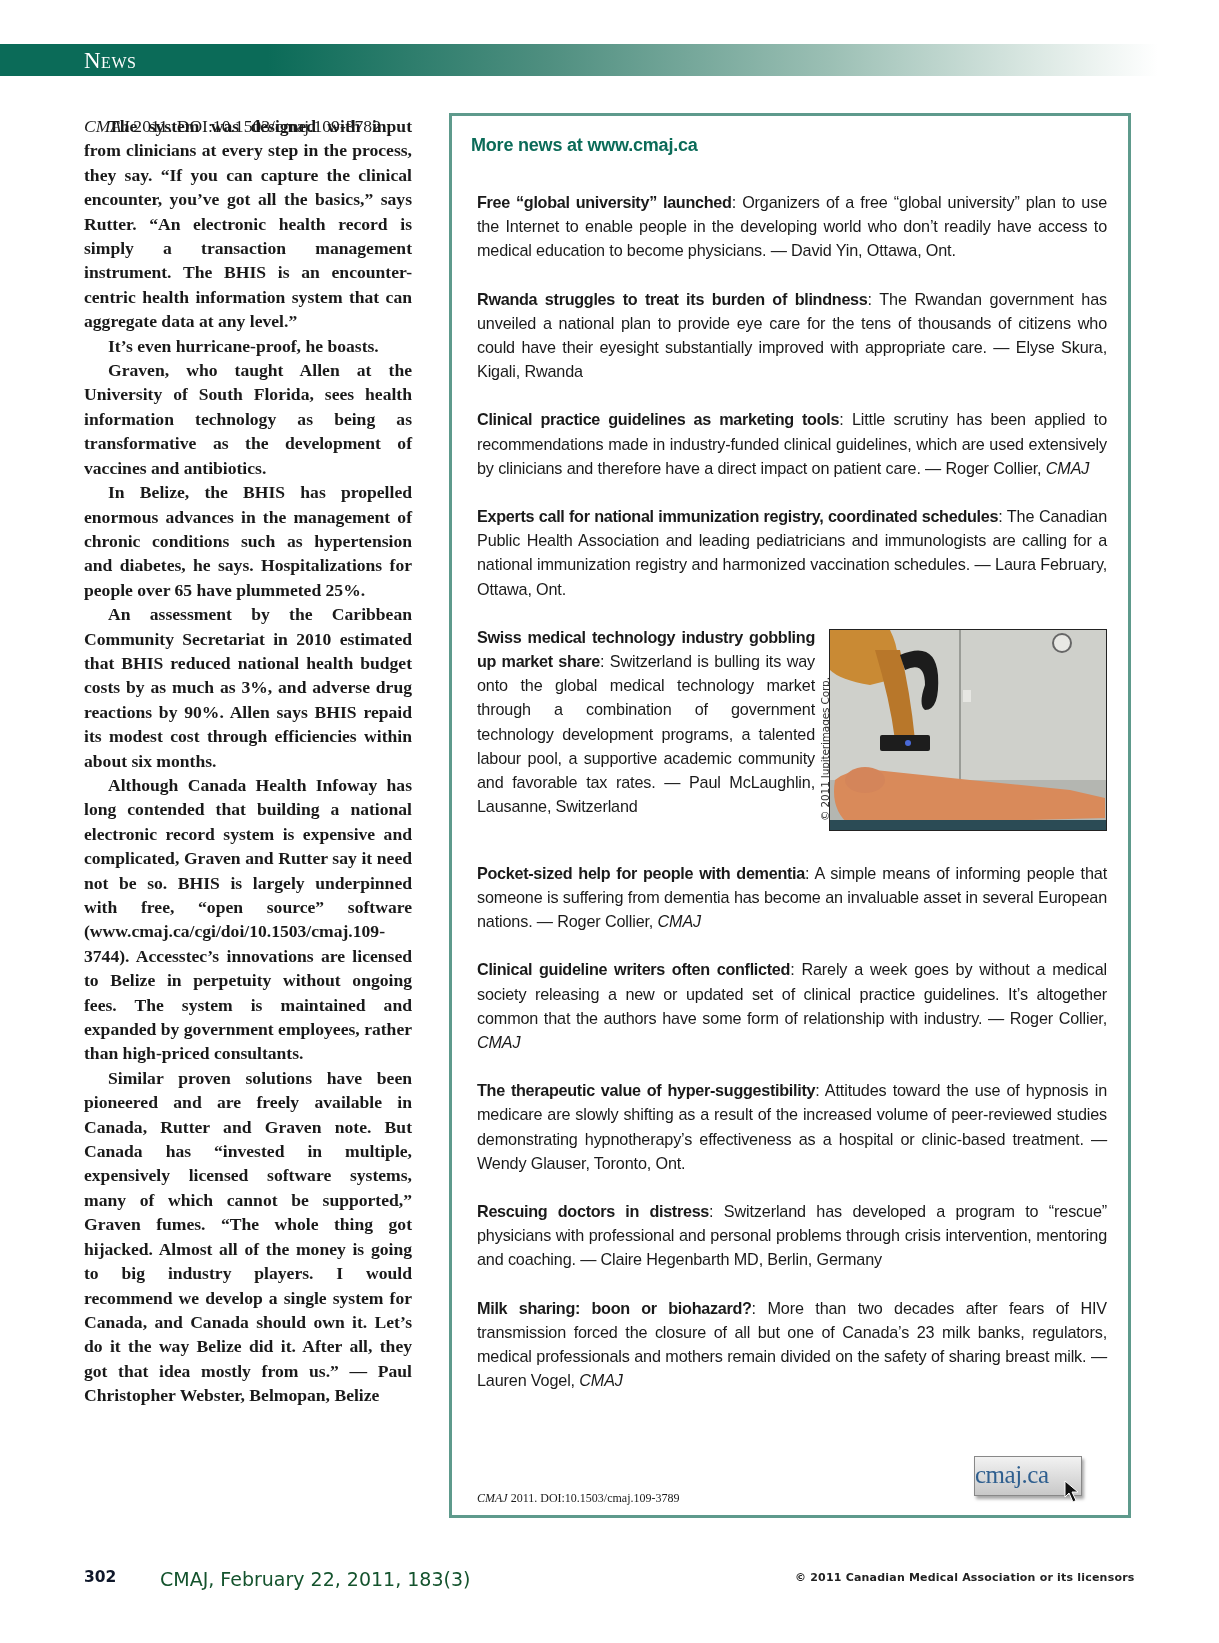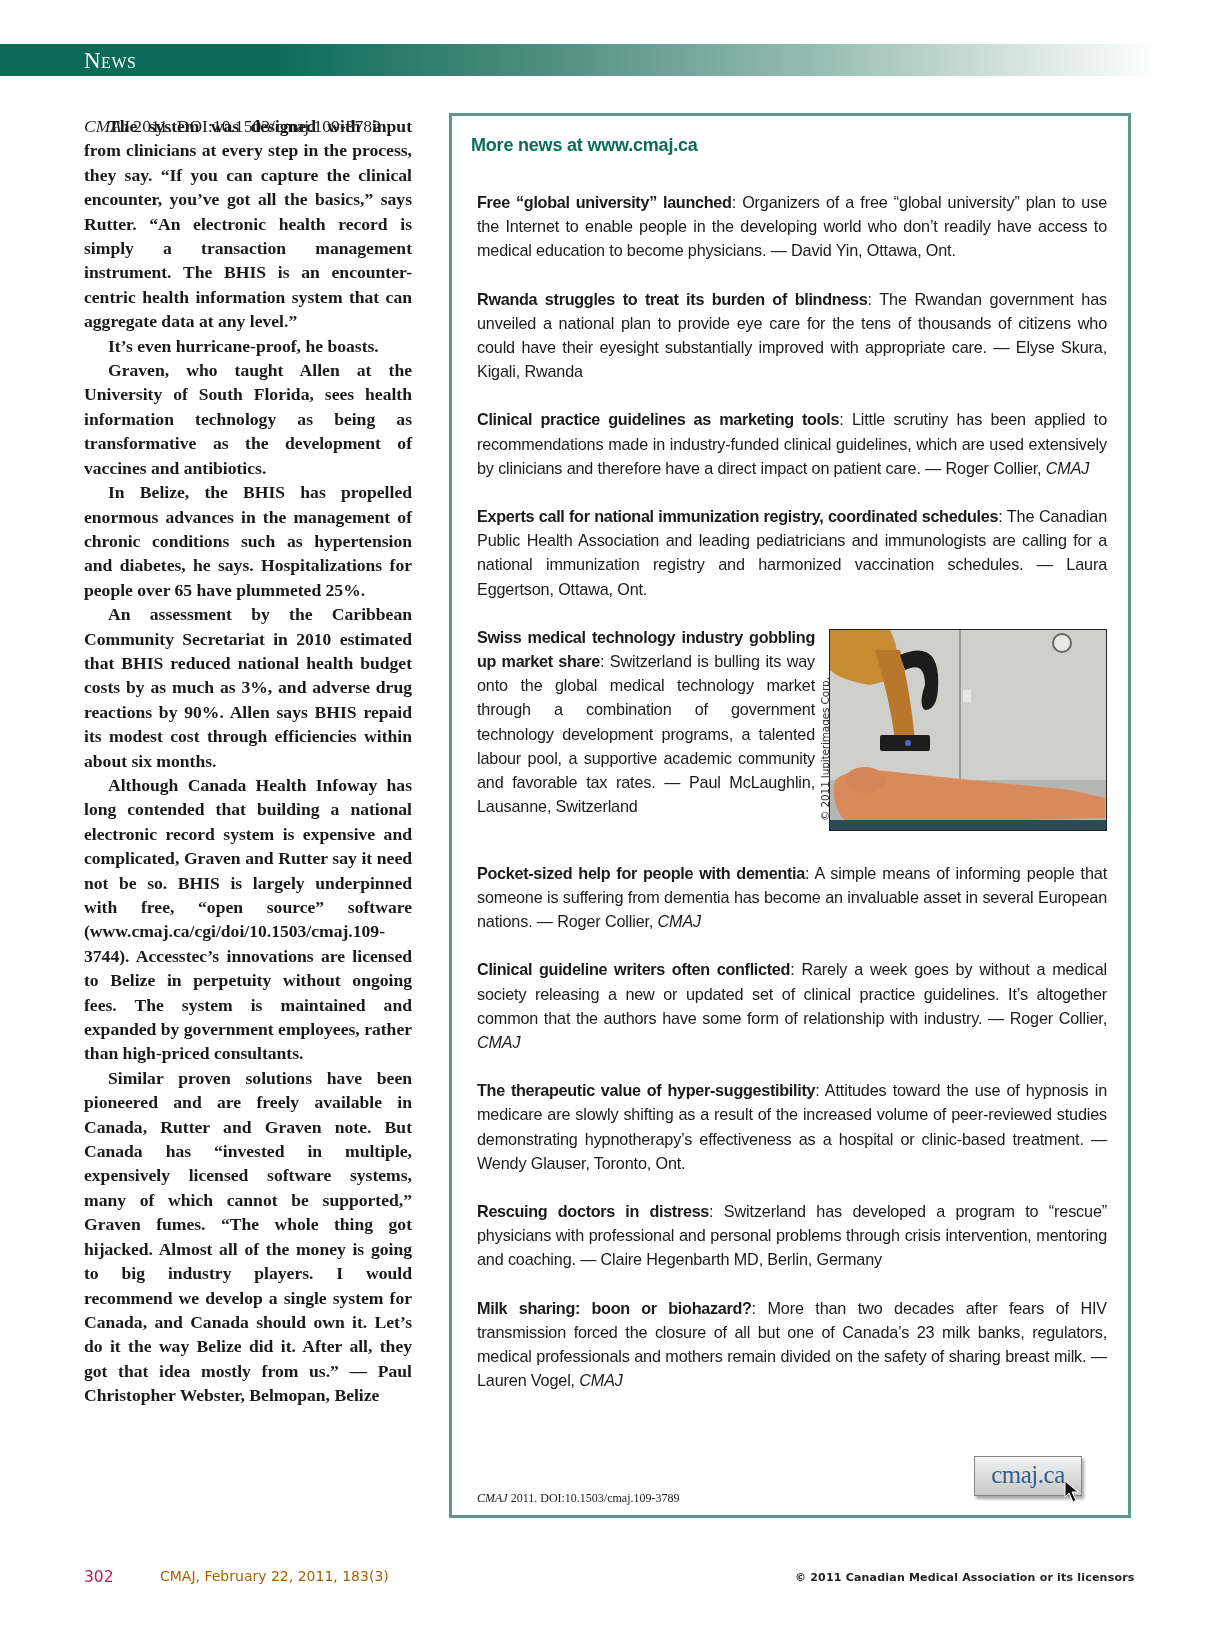--- a/index.html
+++ b/index.html
@@ -55,30 +55,30 @@
 
     .sidebar-doi {
       position: absolute; left: 25px; top: 1375px;
       font-family: "Liberation Serif", serif; font-size: 12px;
     }
     .cmaj-logo {
       position: absolute; left: 522px; top: 1340px; width: 106px; height: 38px;
       background: linear-gradient(to bottom, #f2f2f2, #c8c8c8);
       border: 1px solid #888; box-shadow: 2px 3px 3px rgba(0,0,0,0.35);
       font-family: "Liberation Serif", serif; font-size: 25px; color: #2f5f8f;
-      text-align: center; line-height: 36px; letter-spacing: -0.5px;
+      text-align: left; line-height: 36px; letter-spacing: -0.5px;
     }
     .cursor-icon { position: absolute; left: 88px; top: 22px; width: 24px; height: 26px; }
 
     .footer {
       position: absolute; top: 1568px; left: 0; width: 1219px; height: 30px;
       font-family: "DejaVu Sans", sans-serif;
     }
-    .page-num { position: absolute; left: 84px; top: 0; font-size: 15.5px; font-weight: normal; color: #be185d; }
-    .journal-ref { position: absolute; left: 160px; top: 0; font-size: 14px; color: #a16207; }
+    .page-num { position: absolute; left: 84px; top: 0; font-size: 15.5px; font-weight: bold; color: #0f172a; }
+    .journal-ref { position: absolute; left: 160px; top: 0; font-size: 19px; color: #14532d; }
     .copyright { position: absolute; left: 795px; top: 3px; font-size: 11px; font-weight: bold; color: #222; letter-spacing: 0.2px; }
   </style>
 </head>
 <body>
 
 <div class="header-band">
   <span class="header-label">News</span>
 </div>
 
 <div class="left-col">
@@ -94,21 +94,21 @@
   <i>CMAJ</i><span> 2011. DOI:10.1503/cmaj.109-3782</span>
 </div>
 
 <div class="sidebar-box">
   <div class="sidebar-title">More news at www.cmaj.ca</div>
 
   <div class="news-list">
     <p class="news-item"><b>Free “global university” launched</b><span>: Organizers of a free “global university” plan to use the Internet to enable people in the developing world who don’t readily have access to medical education to become physicians. — David Yin, Ottawa, Ont.</span><i></i></p>
     <p class="news-item"><b>Rwanda struggles to treat its burden of blindness</b><span>: The Rwandan government has unveiled a national plan to provide eye care for the tens of thousands of citizens who could have their eyesight substantially improved with appropriate care. — Elyse Skura, Kigali, Rwanda</span><i></i></p>
     <p class="news-item"><b>Clinical practice guidelines as marketing tools</b><span>: Little scrutiny has been applied to recommendations made in industry-funded clinical guidelines, which are used extensively by clinicians and therefore have a direct impact on patient care. — Roger Collier, </span><i>CMAJ</i></p>
-    <p class="news-item"><b>Experts call for national immunization registry, coordinated schedules</b><span>: The Canadian Public Health Association and leading pediatricians and immunologists are calling for a national immunization registry and harmonized vaccination schedules. — Laura Eggertson, Ottawa, Ont.</span><i></i></p>
+    <p class="news-item"><b>Experts call for national immunization registry, coordinated schedules</b><span>: The Canadian Public Health Association and leading pediatricians and immunologists are calling for a national immunization registry and harmonized vaccination schedules. — Laura February, Ottawa, Ont.</span><i></i></p>
 
     <div class="swiss-wrap">
       <p class="news-item swiss-text"><b>Swiss medical technology industry gobbling up market share</b><span>: Switzerland is bulling its way onto the global medical technology market through a combination of government technology development programs, a talented labour pool, a supportive academic community and favorable tax rates. — Paul McLaughlin, Lausanne, Switzerland</span></p>
       <div class="photo-credit">© 2011 Jupiterimages Corp.</div>
       <div class="photo">
         <svg width="278" height="202" viewBox="0 0 278 202">
           <rect x="0" y="0" width="278" height="202" fill="#cfd0cb"></rect>
           <rect x="0" y="150" width="278" height="52" fill="#b4b6b1"></rect>
           <line x1="130" y1="0" x2="130" y2="150" stroke="#9a9c97" stroke-width="2"></line>
           <rect x="133" y="60" width="8" height="12" fill="#e6e6e2"></rect>

